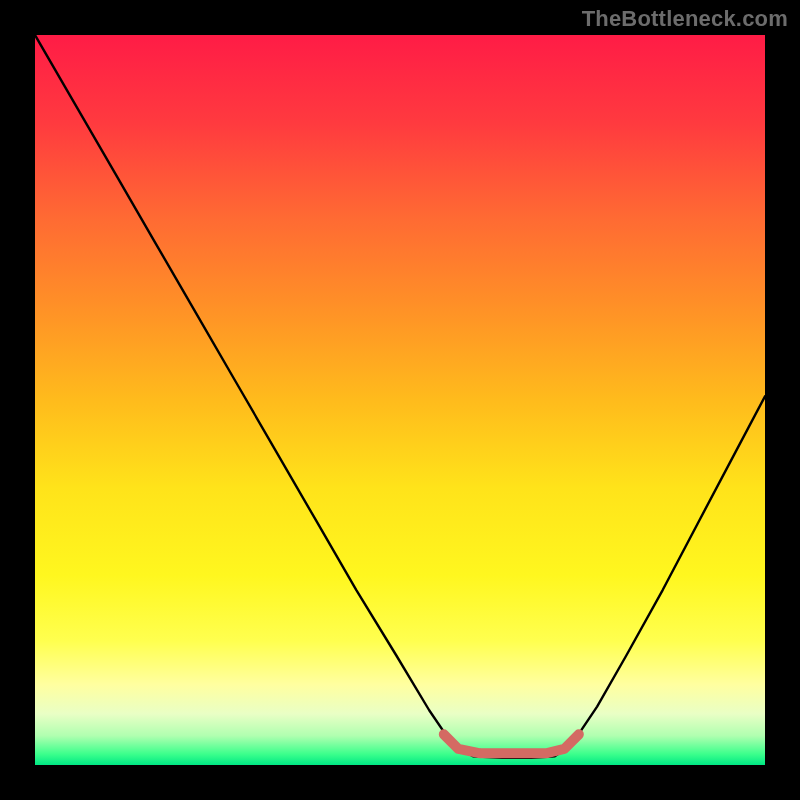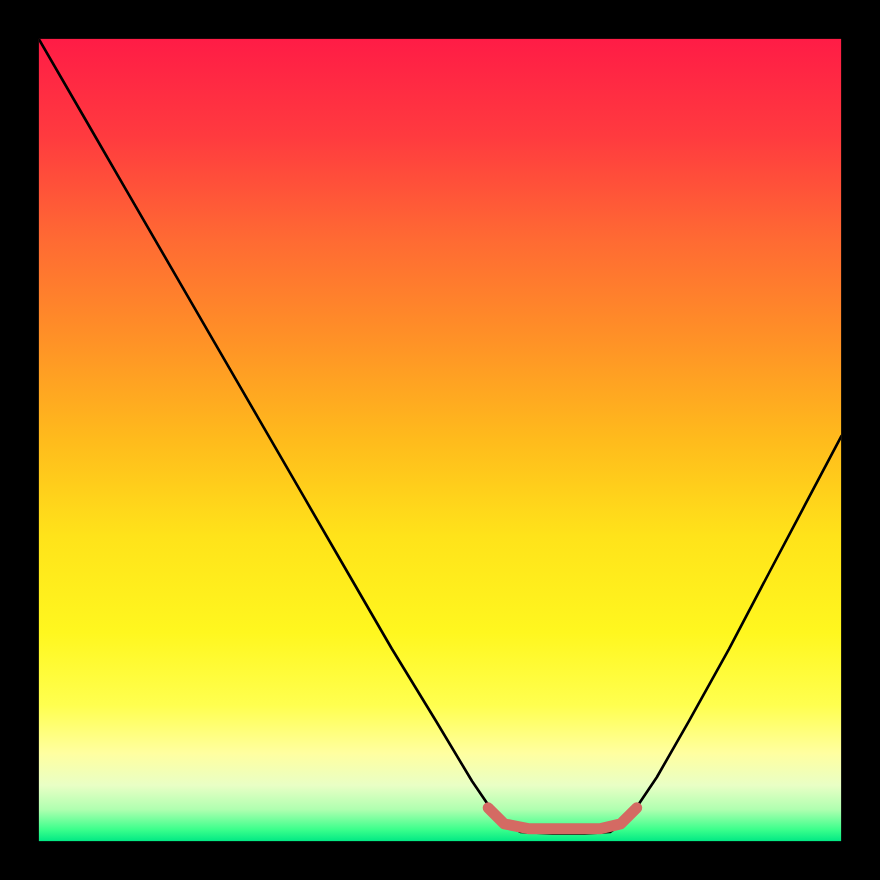--- a/index.html
+++ b/index.html
@@ -76,13 +76,14 @@
       </defs>
       <rect x="0" y="0" width="730" height="730" fill="url(#bgGrad)"></rect>
     </svg>
 
     <svg class="curve" viewBox="0 0 730 730" preserveAspectRatio="none">
       <path id="mainCurve" fill="none" stroke="#000000" stroke-width="2.4" stroke-linecap="round" stroke-linejoin="round" d="M0.00 0.00 L40.15 69.35 L80.30 138.70 L120.45 208.05 L160.60 277.40 L200.75 346.75 L240.90 416.10 L281.05 485.45 L321.20 554.80 L361.35 620.50 L394.20 675.25 L417.56 709.56 L438.00 721.24 L467.20 722.70 L496.40 722.70 L519.76 721.24 L536.55 709.56 L562.10 671.60 L591.30 620.50 L627.80 554.80 L664.30 485.45 L697.15 423.40 L730.00 361.35"></path>
       <path id="valleyHighlight" fill="none" stroke="#d46a63" stroke-width="10" stroke-linecap="round" stroke-linejoin="round" d="M408.80 699.34 L423.40 713.94 L445.30 718.32 L478.15 718.32 L511.00 718.32 L529.25 713.94 L543.85 699.34"></path>
     </svg>
   </div>
 
+  <div class="watermark">TheBottleneck.com</div>
 </div>
 
 </body></html>

